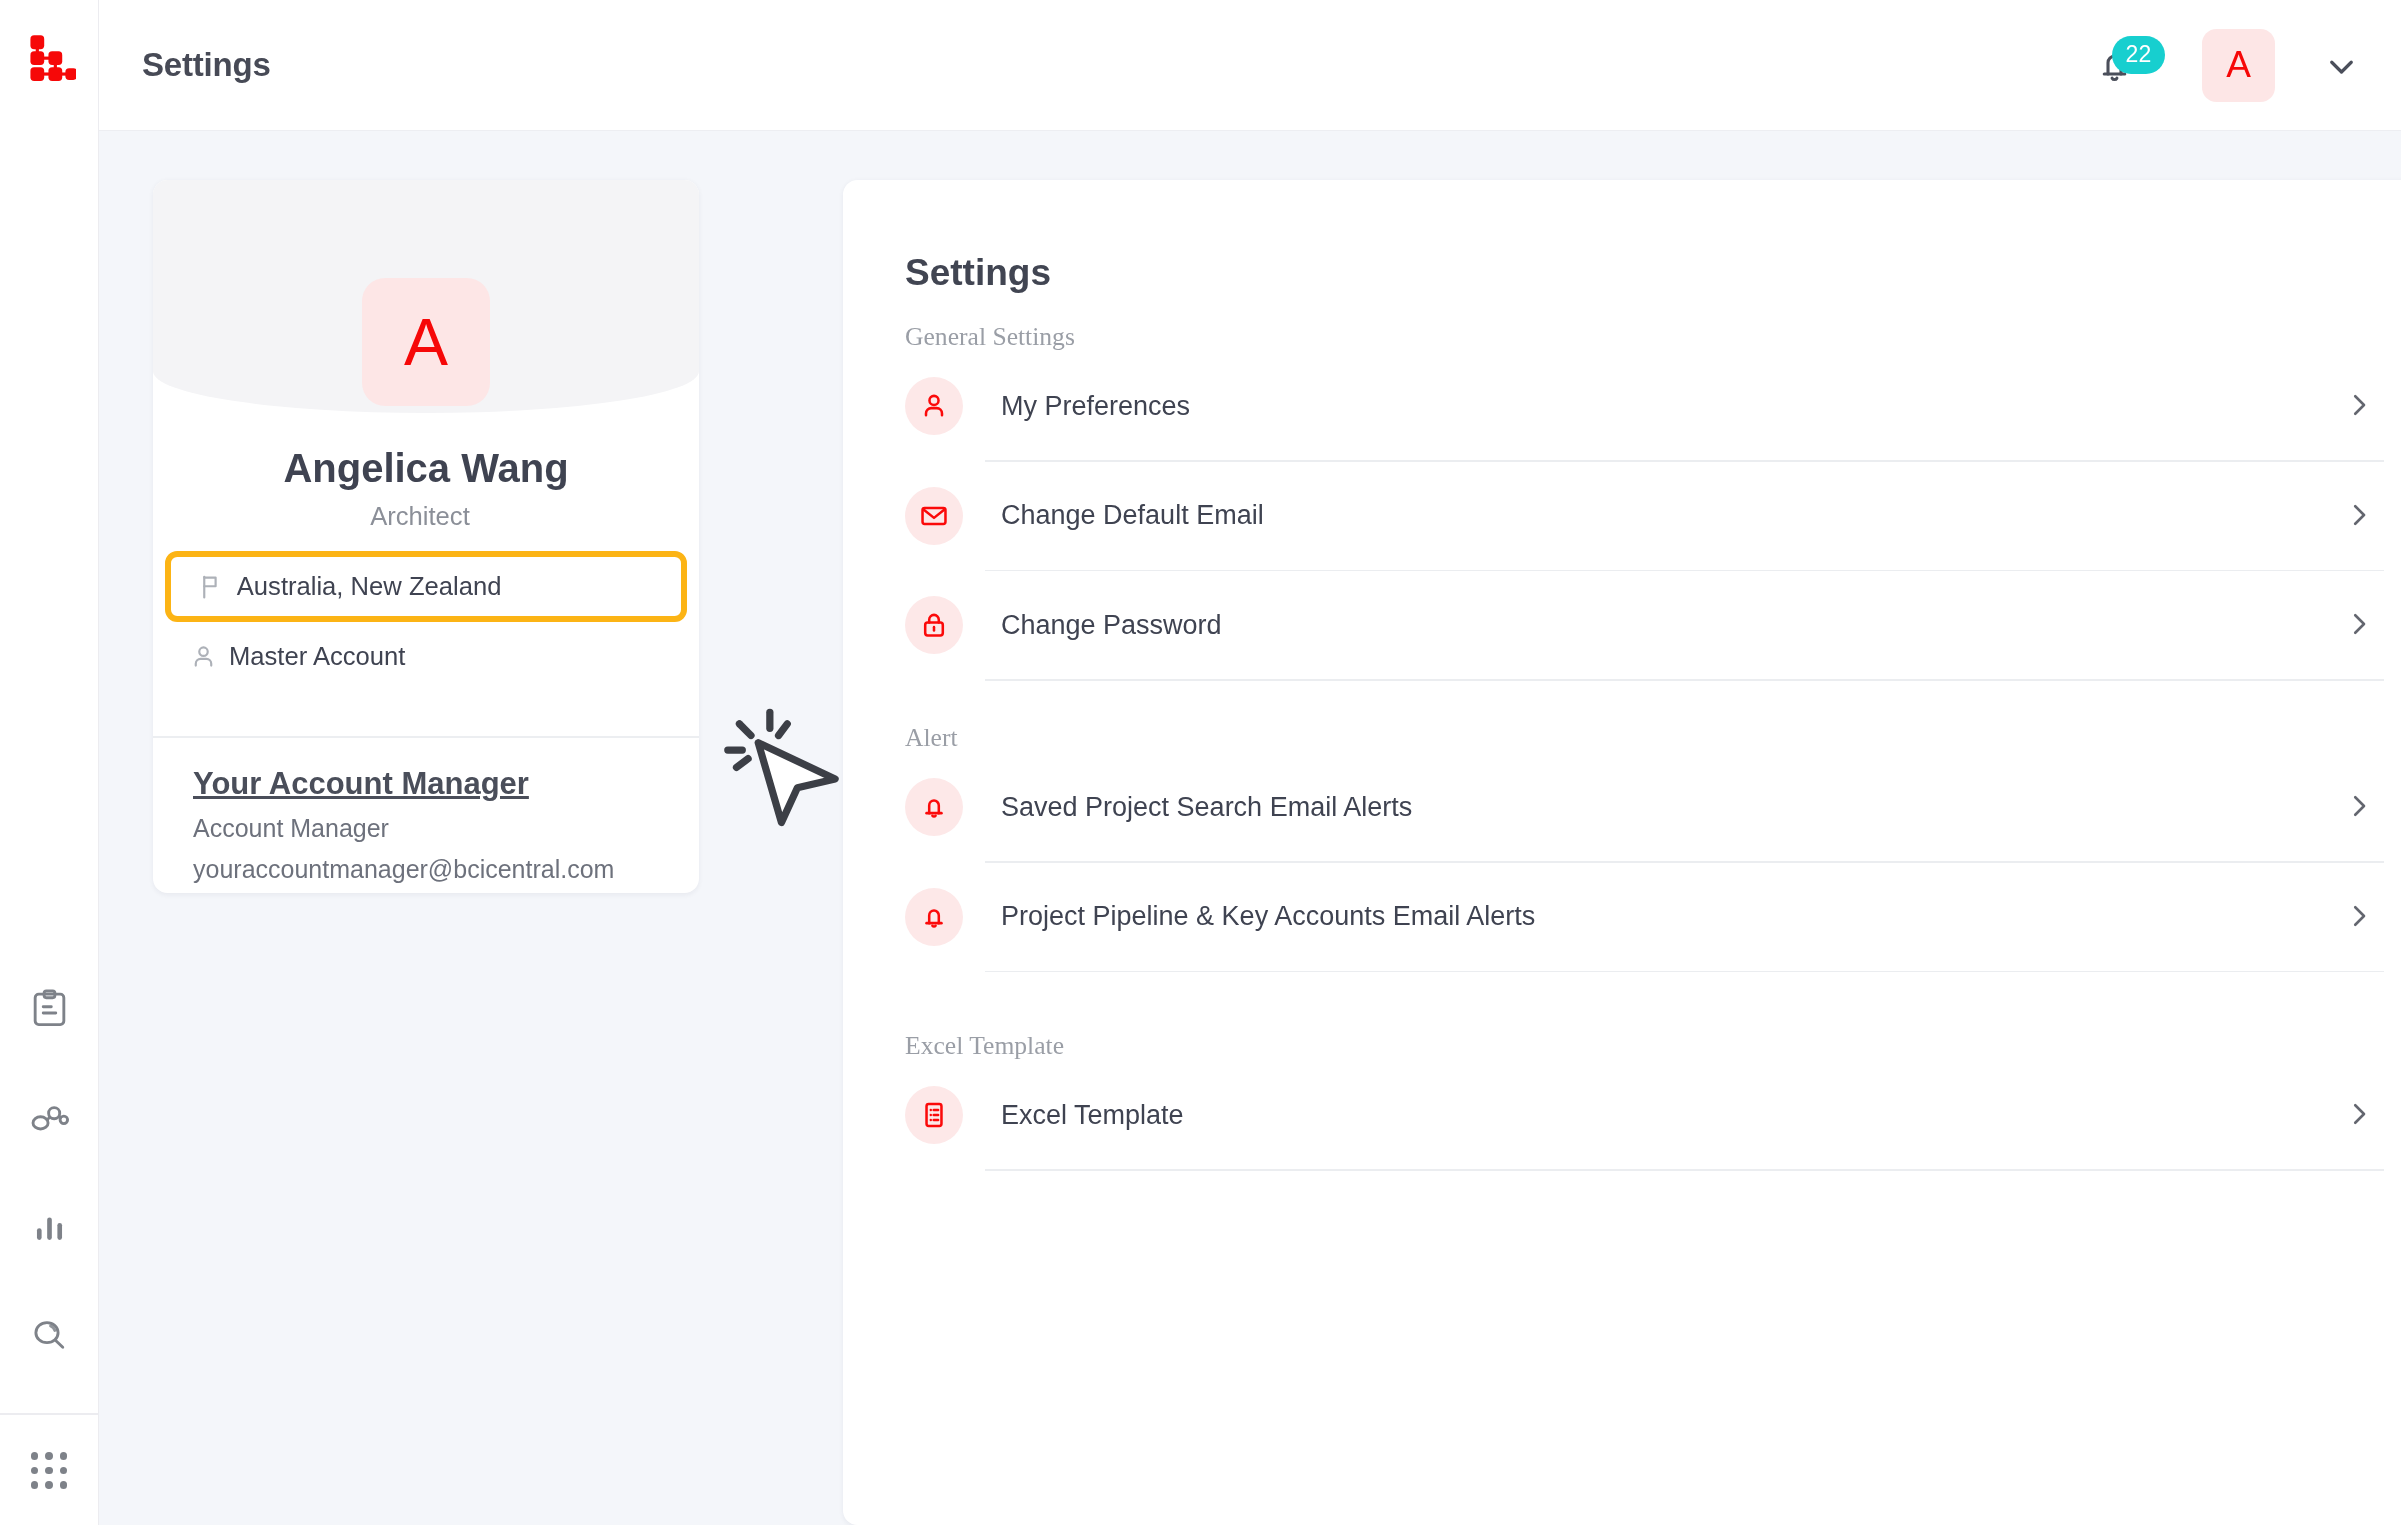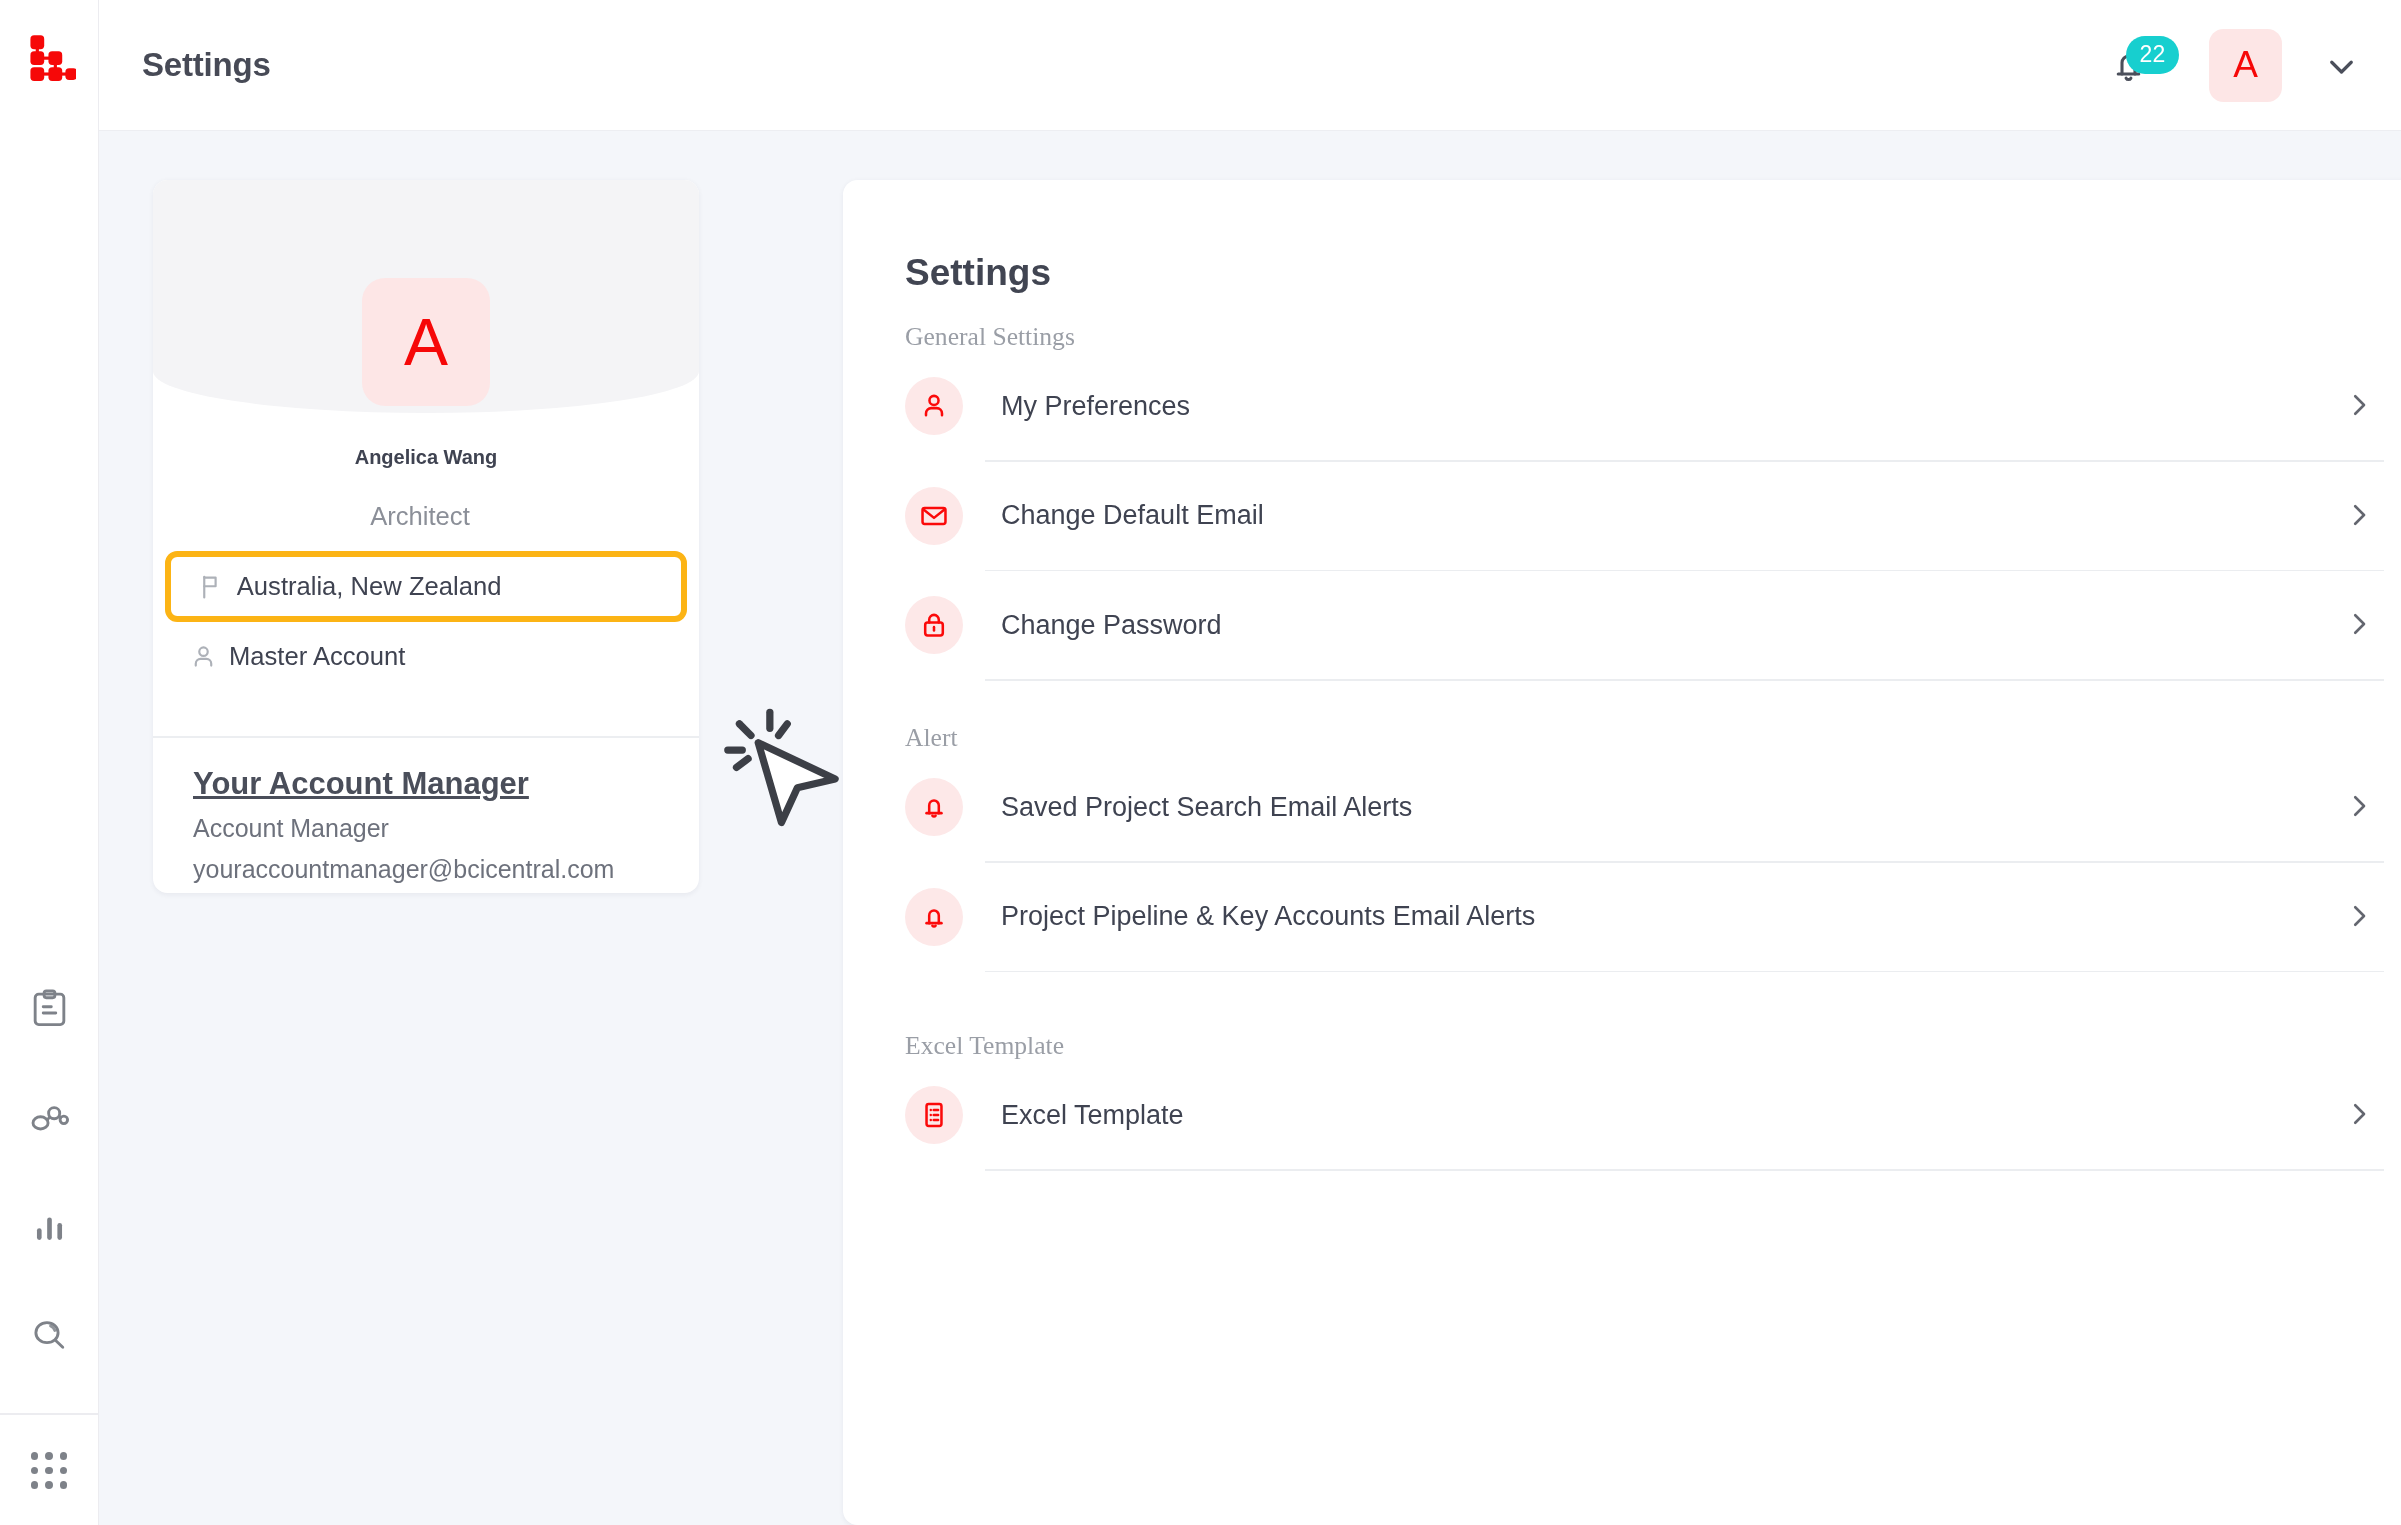--- a/index.html
+++ b/index.html
@@ -33,21 +33,21 @@
   
   .topbar {
     position: absolute; left: 99px; top: 0; right: 0; height: 131px;
     background: #ffffff; border-bottom: 1.7px solid #edeef2;
     display: flex; align-items: center;
   }
   .topbar-title {
     margin-left: 43px; font-size: 33px; font-weight: bold; color: #474a56; letter-spacing: -0.2px;
   }
   .topbar-right {
-    margin-left: auto; margin-right: 39px; display: flex; align-items: center; gap: 1px;
+    margin-left: auto; margin-right: 39px; display: flex; align-items: center; gap: 8px;
   }
   .bell-wrap { position: relative; width: 67px; height: 67px; display:flex; align-items:center; justify-content:center; }
   .badge {
     position: absolute; left: 31px; top: 4.4px;
     background: #17cfcf; color: #ffffff; border-radius: 19px;
     min-width: 53px; height: 38px; padding: 0 10px;
     display: flex; align-items: center; justify-content: center;
     font-size: 23px; font-weight: 500; letter-spacing: 0.3px;
   }
   .avatar-sq {
@@ -72,21 +72,21 @@
     background: #f4f4f6; border-radius: 0 0 60% 60% / 0 0 50px 50px;
   }
   .profile-avatar {
     position: absolute; left: 50%; transform: translateX(-50%); top: 98px;
     width: 128px; height: 128px; border-radius: 23px; background: #fde6e6;
     display: flex; align-items: center; justify-content: center;
     color: #f60808; font-size: 66px; font-weight: 400;
   }
   .profile-name {
     position: absolute; left: 0; right: 0; top: 266px; text-align: center;
-    font-size: 20px; font-weight: bold; color: #3f4351;
+    font-size: 40px; font-weight: bold; color: #3f4351;
   }
   .profile-role {
     position: absolute; left: 0; right: 12px; top: 322px; text-align: center;
     font-size: 25.6px; color: #8b8f98;
   }
   .meta-list { position: absolute; left: 0; top: 371px; width: 546px; }
   .meta-row {
     position: relative; display: flex; align-items: center;
     height: 68px; padding-left: 36px;
   }

